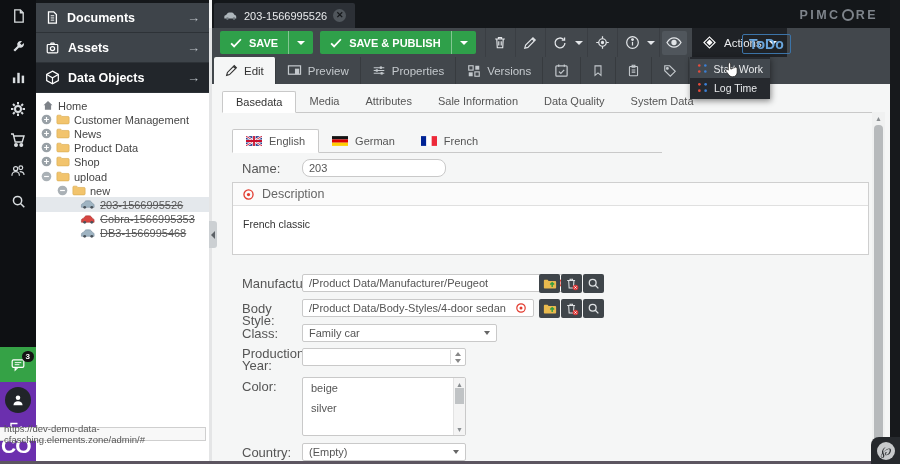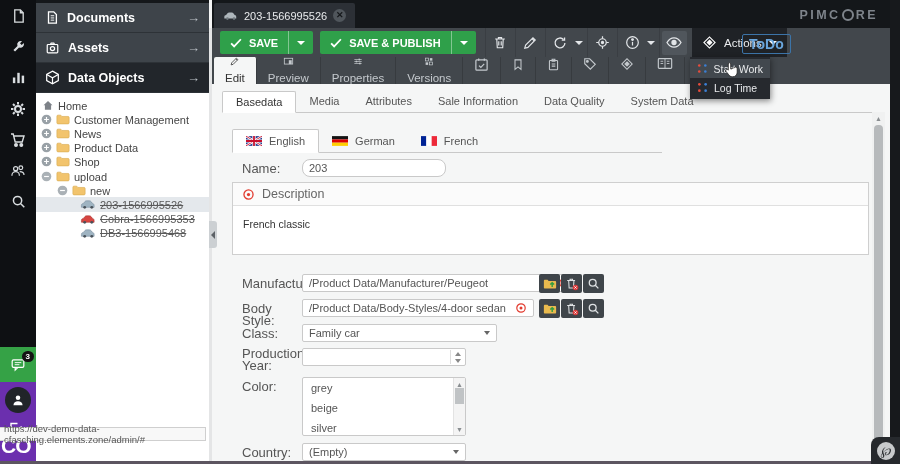--- a/index.html
+++ b/index.html
@@ -56,21 +56,21 @@
   .mini-caret{width:12px;display:flex;justify-content:center;color:#e3e6e9;}
   .tb-sep{width:1px;height:29px;background:#3a3e43;margin:0 2px;}
   .eye-on{background:#50565c;border-radius:2px;}
   .tb-label{color:#ced2d6;font-size:11px;margin:0 10px;white-space:nowrap;}
   .actions-btn{position:absolute;left:480px;top:0;height:29px;background:#1f2226;display:flex;align-items:center;
                gap:7px;padding:0 10px;color:#e9ebed;font-size:11.5px;}
   .todo{position:absolute;left:530px;top:6px;border:1px solid #3c74a8;color:#6aa6dd;font-size:14px;
         font-weight:bold;padding:1px 6px;border-radius:2px;}
   .toolbar2{height:27px;background:#42474c;display:flex;align-items:stretch;padding-left:2px;}
   .t2tab{display:flex;align-items:center;gap:6px;padding:0 11px;color:#c4c9cd;font-size:11.5px;
-         border-right:1px solid #373b3f;flex-direction:column;}
+         border-right:1px solid #373b3f;}
   .t2tab.active{background:#f5f6f6;color:#333;border-radius:2px 2px 0 0;}
   
   .content{position:absolute;left:0;top:84px;width:678px;height:377px;background:#f5f6f6;overflow:hidden;}
   .subtabs{position:absolute;left:10px;top:7px;width:655px;height:21px;border-bottom:1px solid #c9c9c9;
            display:flex;font-size:11px;color:#555;}
   .stab{padding:4px 13px 3px;}
   .stab.active{background:#fff;border:1px solid #c9c9c9;border-bottom:1px solid #fff;border-radius:2px 2px 0 0;
                margin-bottom:-1px;color:#333;}
   .langs{position:absolute;left:20px;top:45px;width:430px;height:23px;border-bottom:1px solid #c9c9c9;
          display:flex;font-size:11px;color:#555;}
@@ -612,21 +612,20 @@
       <div class="selbox" style="left:90px;top:264px;width:164px">
         <span></span>
         <span class="spin">
             <span class="up3"></span>
             <span class="dn3"></span>
           </span>
       </div>
 
       <span class="flabel" style="left:30px;top:297px">Color:</span>
       <div class="listbox">
-        <div class="litem">grey</div>
         <div class="litem">beige</div>
         <div class="litem">silver</div>
         <div class="lscroll">
           <div class="vsc-arr">▲</div>
           <div class="lthumb"></div>
           <div class="vsc-arr" style="position:absolute;bottom:0;width:100%">▼</div>
         </div>
       </div>
 
       <span class="flabel" style="left:30px;top:363px">Country:</span>

